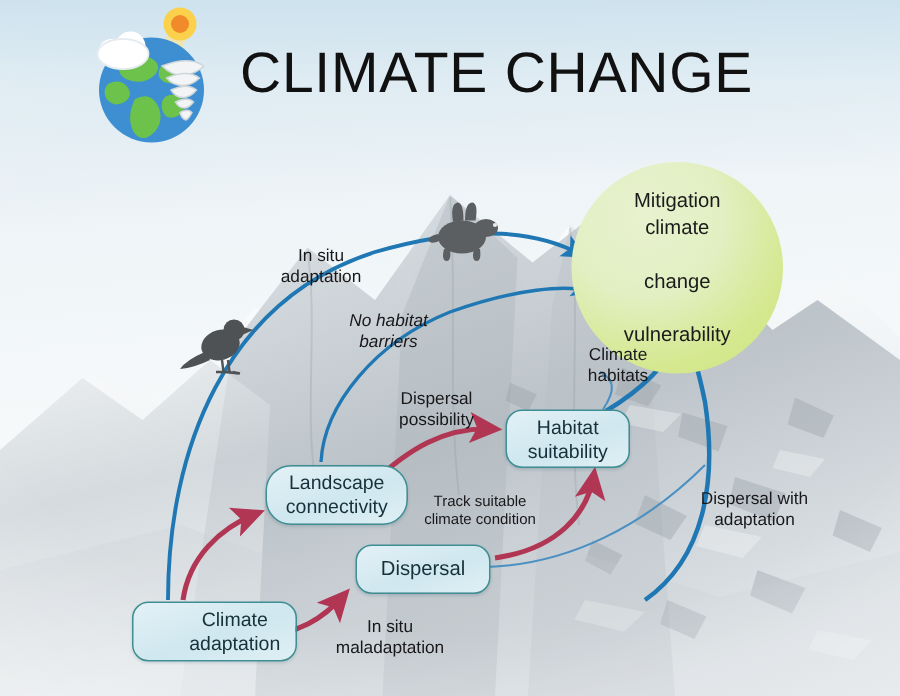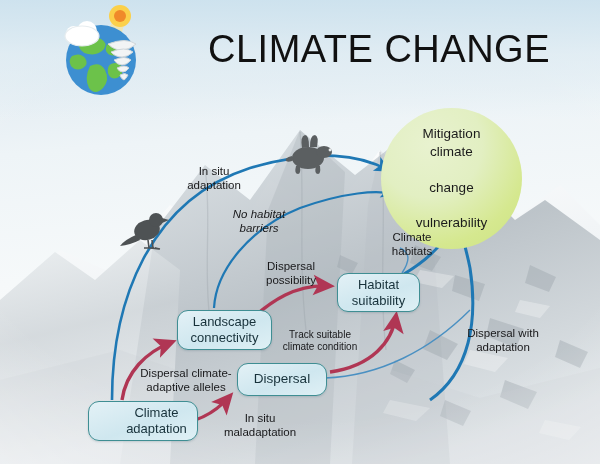--- a/index.html
+++ b/index.html
@@ -13,37 +13,37 @@
   .vign{position:absolute;left:0;top:0;width:600px;height:464px;
     background:radial-gradient(120% 95% at 50% 48%,rgba(255,255,255,0) 45%,rgba(255,255,255,.55) 80%,rgba(255,255,255,.92) 100%);}
   .topfade{position:absolute;left:0;top:0;width:600px;height:120px;
     background:linear-gradient(180deg,rgba(205,226,238,.95) 0%,rgba(223,236,243,.75) 45%,rgba(240,246,249,.15) 100%);}
 
   
   .logo{position:absolute;left:56px;top:4px;width:92px;height:100px;}
 
   
   .title{position:absolute;left:160px;top:28px;font-size:38px;letter-spacing:.5px;
-    color:#111;font-weight:400;white-space:nowrap;margin-left:48px;}
+    color:#111;font-weight:400;white-space:nowrap;}
 
   
   .ov{position:absolute;left:0;top:0;width:600px;height:464px;}
 
   
   .circ{position:absolute;left:381px;top:108px;width:141px;height:141px;border-radius:50%;
     background:radial-gradient(circle at 34% 26%,#e8f2cf 0%,#e2efc2 38%,#d5e88f 72%,#cce383 100%);
     display:flex;align-items:center;justify-content:center;text-align:center;
     font-size:13.5px;line-height:1.32;color:#1b1b1b;}
   .circ span{display:block;padding:0 12px;}
 
   .box{position:absolute;background:linear-gradient(160deg,#e3f1f6 0%,#cfe7ef 55%,#dff0f5 100%);
     border:1.6px solid #3f8e93;border-radius:11px;display:flex;align-items:center;
     justify-content:center;text-align:center;color:#17313a;line-height:1.22;
     box-shadow:0 1px 2px rgba(40,80,95,.18);}
-  .b-land{left:177px;top:310px;width:93px;height:38px;font-size:13px;}
+  .b-land{left:177px;top:310px;width:93px;height:38px;font-size:13px;border-radius:17px;}
   .b-disp{left:237px;top:363px;width:88px;height:31px;font-size:13.5px;}
   .b-hab {left:337px;top:273px;width:81px;height:37px;font-size:13px;}
   .b-clim{left:88px;top:401px;width:81px;height:38px;font-size:13px;padding-left:27px;}
 
   
   .lab{position:absolute;text-align:center;color:#18181a;line-height:1.22;}
   .l-insitu-ad {left:168px;top:164px;width:92px;font-size:11.5px;}
   .l-nohab     {left:219px;top:207px;width:80px;font-size:11.5px;font-style:italic;}
   .l-disp-poss {left:255px;top:259px;width:72px;font-size:11.5px;}
   .l-suit-hab  {left:374px;top:230px;width:76px;font-size:11.5px;}
@@ -249,23 +249,19 @@
   <div class="lab l-track">
     <span>Track suitable</span><br>
     <span>climate condition</span>
   </div>
 
   <div class="lab l-disp-adap">
     <span>Dispersal with</span><br>
     <span>adaptation</span>
   </div>
 
-  <div class="lab l-alleles">
-    <span>Dispersal climate-</span><br>
-    <span>adaptive alleles</span>
-  </div>
 
   <div class="lab l-insitu-mal">
     <span>In situ</span><br>
     <span>maladaptation</span>
   </div>
 
 </div>
 
 </body></html>

